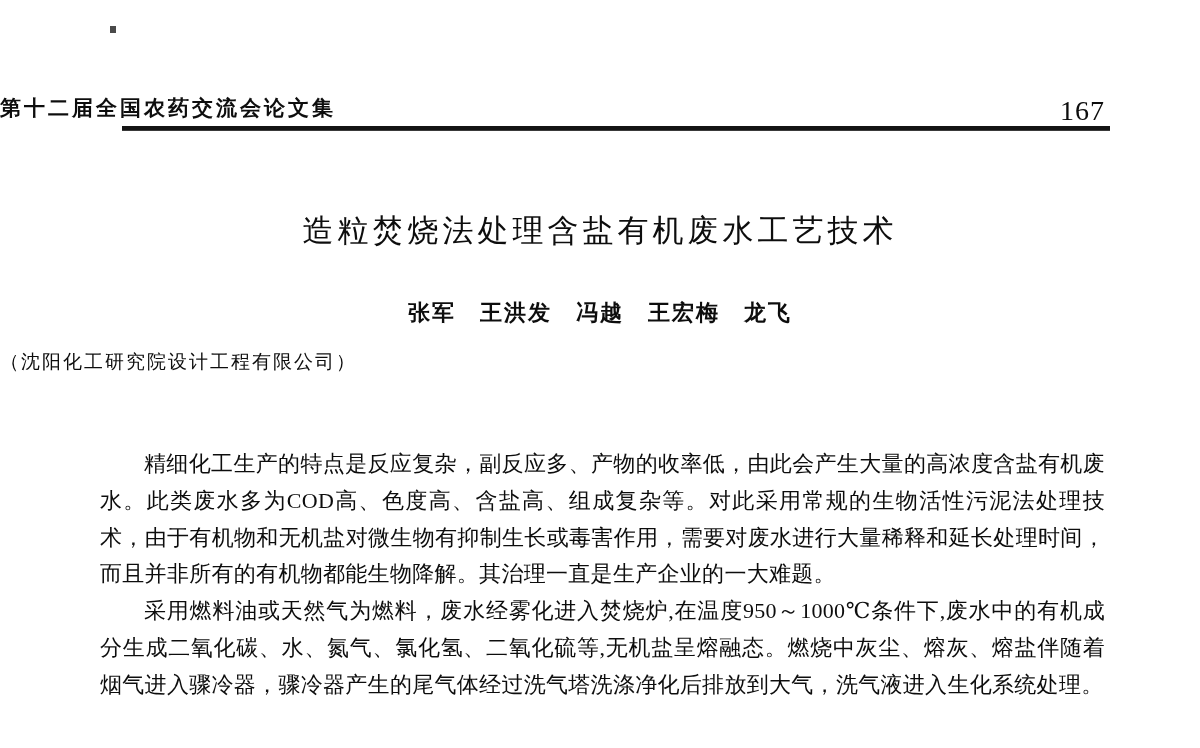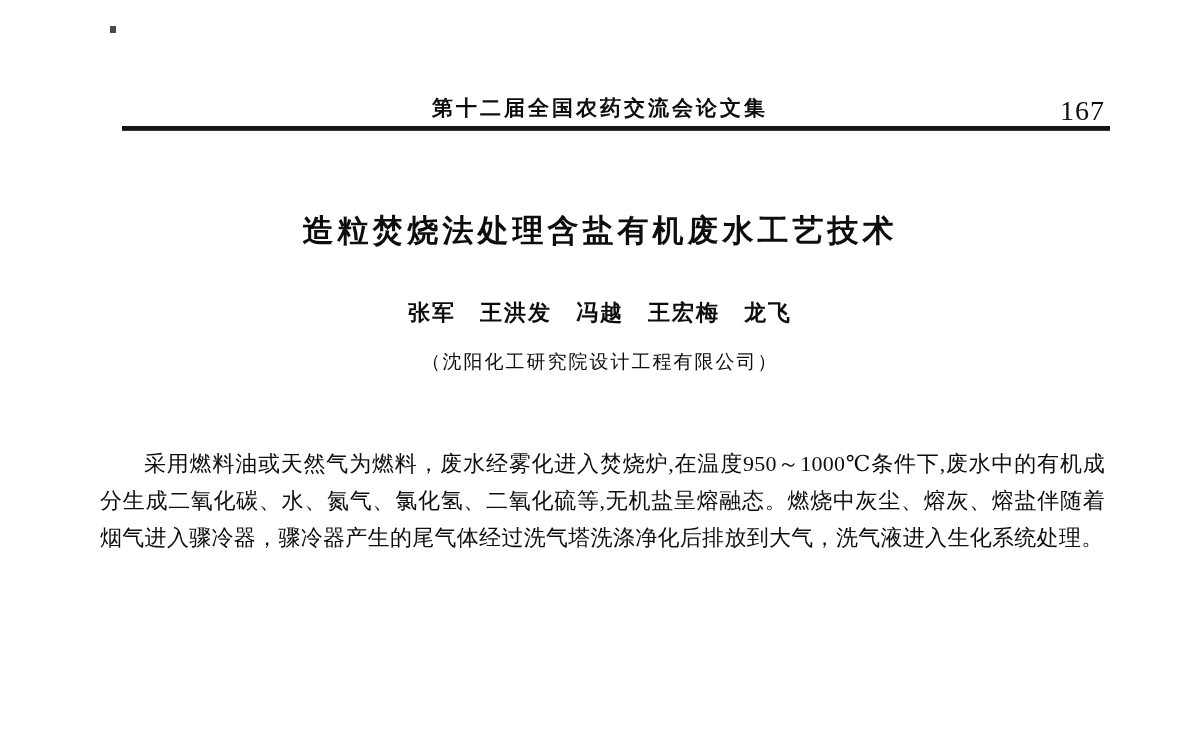--- a/index.html
+++ b/index.html
@@ -22,21 +22,21 @@
     top: 94px;
     left: 0;
     width: 1200px;
     height: 32px;
   }
   .journal-title {
     position: absolute;
     left: 0;
     top: 0;
     width: 1200px;
-    text-align: center;
+    text-align: left;
     font-size: 21px;
     font-weight: bold;
     letter-spacing: 3px;
   }
   .page-number {
     position: absolute;
     right: 95px;
     top: 1px;
     font-size: 28px;
     letter-spacing: 1px;
@@ -62,40 +62,39 @@
   }
 
   
   .article-title {
     position: absolute;
     top: 210px;
     left: 0;
     width: 1200px;
     text-align: center;
     font-size: 31px;
-    font-weight: bold;
+    font-weight: normal;
     letter-spacing: 4px;
     font-family: "Liberation Sans", "DejaVu Sans", sans-serif;
   }
   .authors-line {
     position: absolute;
     top: 298px;
     left: 0;
     width: 1200px;
     text-align: center;
     font-size: 22px;
     font-weight: bold;
     letter-spacing: 2px;
   }
   .affiliation-line {
     position: absolute;
     top: 349px;
     left: 0;
     width: 1200px;
-    text-align: center;
     font-size: 19px;
     letter-spacing: 2px;
   }
 
   
   .body-text {
     position: absolute;
     top: 446px;
     left: 100px;
     width: 1005px;
@@ -122,14 +121,15 @@
 
 <div class="header-rule"></div>
 
 <div class="article-title">造粒焚烧法处理含盐有机废水工艺技术</div>
 
 <div class="authors-line">张军　王洪发　冯越　王宏梅　龙飞</div>
 
 <div class="affiliation-line">（沈阳化工研究院设计工程有限公司）</div>
 
 <div class="body-text">
+  <p>精细化工生产的特点是反应复杂，副反应多、产物的收率低，由此会产生大量的高浓度含盐有机废水。此类废水多为COD高、色度高、含盐高、组成复杂等。对此采用常规的生物活性污泥法处理技术，由于有机物和无机盐对微生物有抑制生长或毒害作用，需要对废水进行大量稀释和延长处理时间，而且并非所有的有机物都能生物降解。其治理一直是生产企业的一大难题。</p>
   <p>采用燃料油或天然气为燃料，废水经雾化进入焚烧炉,在温度950～1000℃条件下,废水中的有机成分生成二氧化碳、水、氮气、氯化氢、二氧化硫等,无机盐呈熔融态。燃烧中灰尘、熔灰、熔盐伴随着烟气进入骤冷器，骤冷器产生的尾气体经过洗气塔洗涤净化后排放到大气，洗气液进入生化系统处理。</p>
 </div>
 
 </body></html>

